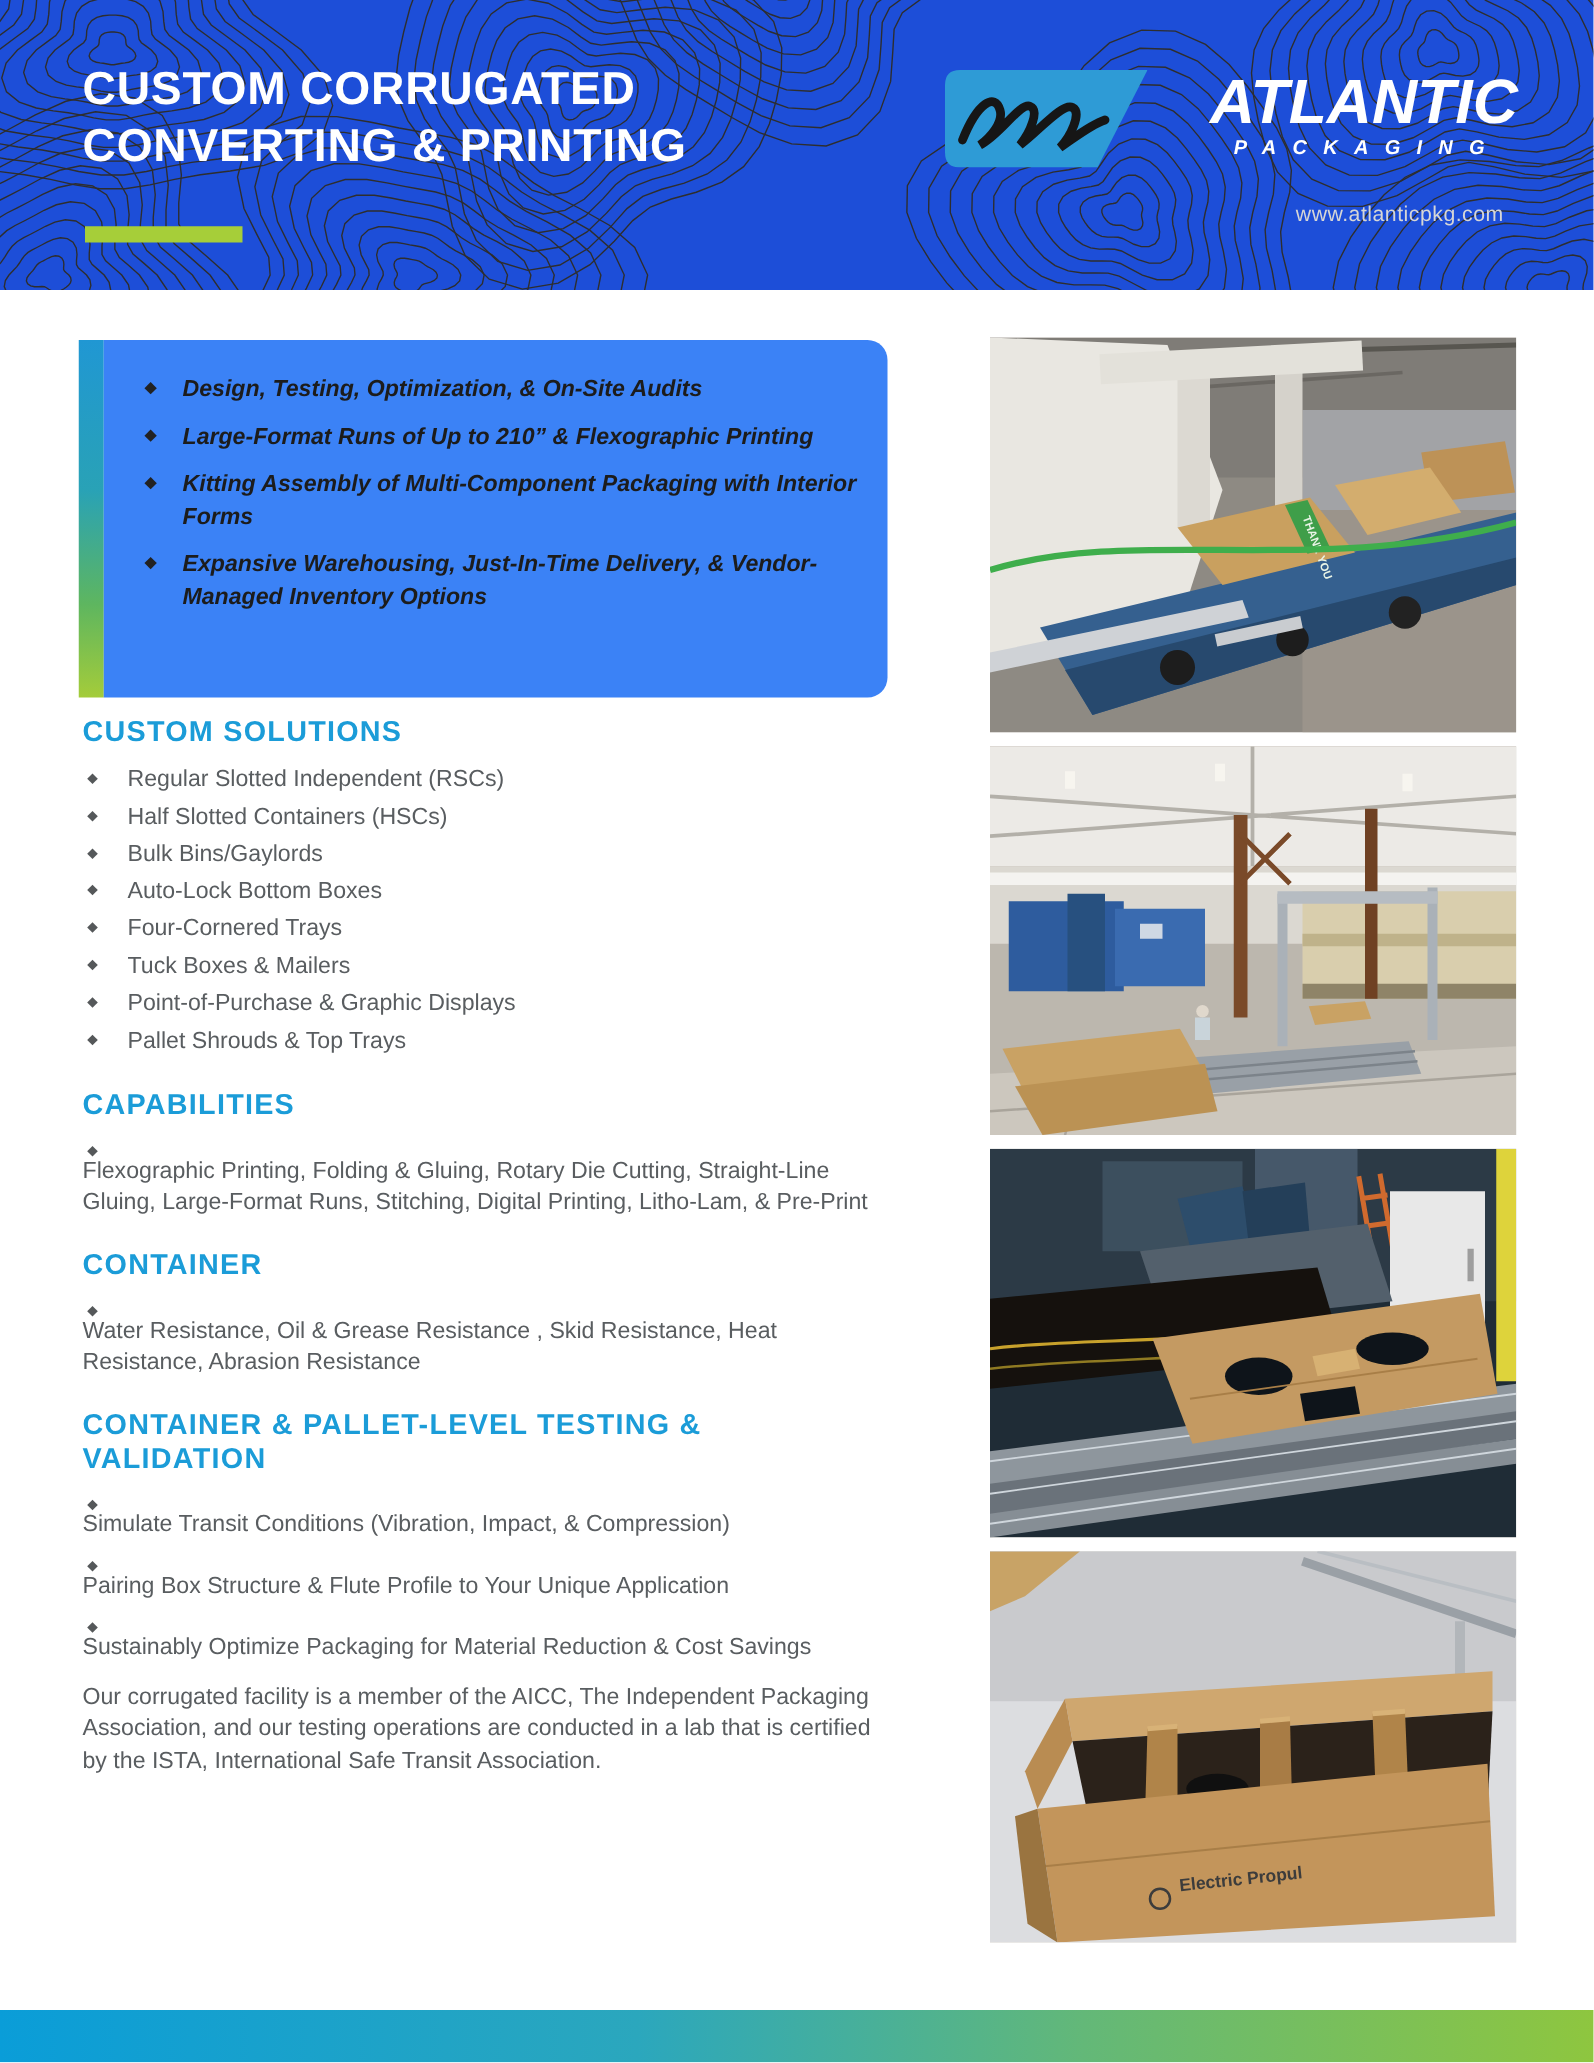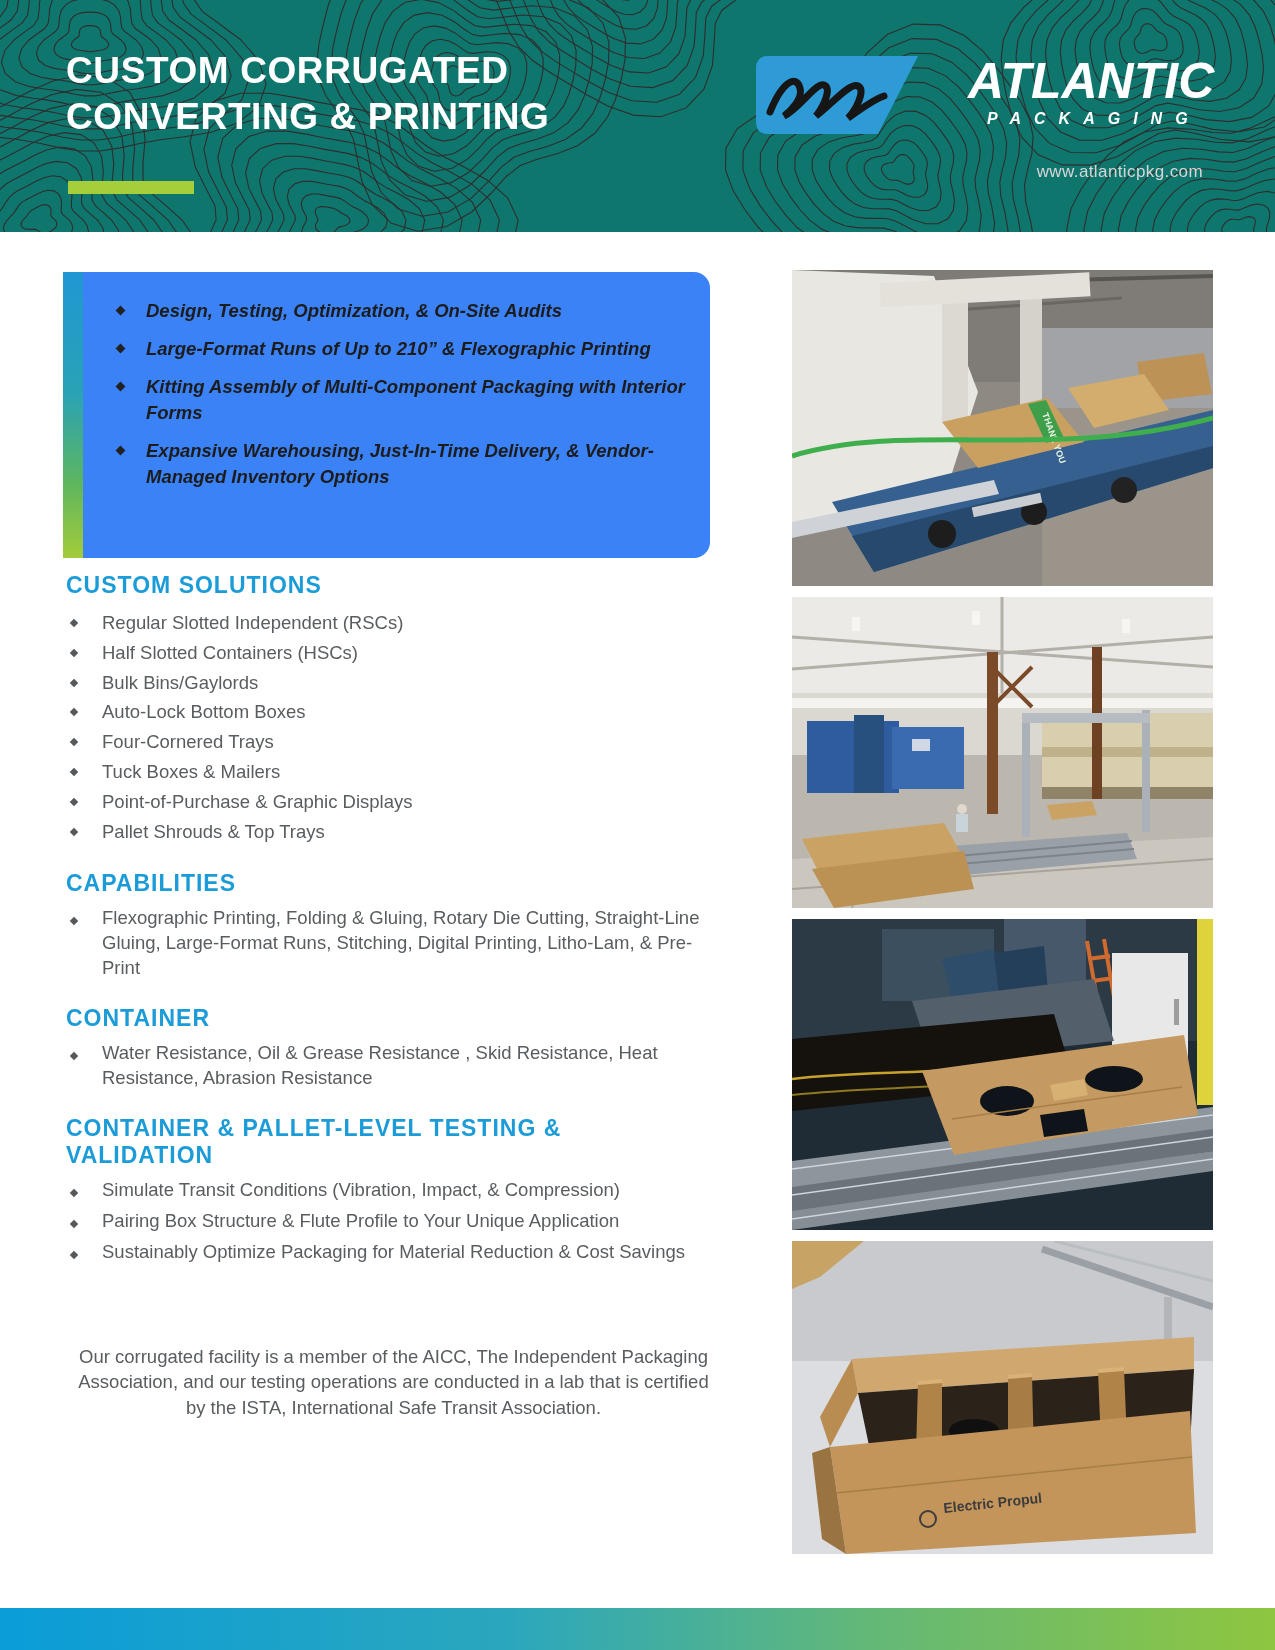--- a/index.html
+++ b/index.html
@@ -1,20 +1,20 @@
 <!DOCTYPE html>
 <html><head>
 <meta charset="utf-8">
 <style>
   html,body{margin:0;padding:0;background:#ffffff;}
   body{font-family:"Liberation Sans",sans-serif;}
   .page{position:relative;width:1275px;height:1650px;background:#ffffff;overflow:hidden;}
 
   
-  .banner{position:absolute;left:0;top:0;width:1275px;height:232px;background:#0f766e;overflow:hidden;}
+  .banner{position:absolute;left:0;top:0;width:1275px;height:232px;background:#1d4ed8;overflow:hidden;}
   .topo{position:absolute;left:0;top:0;width:100%;height:100%;}
   .topo path{fill:none;stroke:#2e2e2e;stroke-width:1.1;}
   .title{position:absolute;left:66px;top:48px;color:#ffffff;font-size:37px;line-height:46px;font-weight:800;letter-spacing:.6px;}
   .accent{position:absolute;left:68px;top:181px;width:126px;height:13px;background:#a6ce39;}
   .logo{position:absolute;left:756px;top:56px;display:flex;align-items:flex-start;gap:47px;}
   .logo-mark{width:162px;height:78px;flex:none;}
   .logo-text{margin-left:3px;color:#ffffff;}
   .logo-atl{font-size:50px;line-height:50px;font-weight:900;font-style:italic;letter-spacing:0;}
   .logo-pkg{font-size:16px;font-weight:700;font-style:italic;letter-spacing:13px;margin-top:4px;white-space:nowrap;margin-left:19px;}
   .website{position:absolute;right:72px;top:162px;font-size:17px;color:#d6d6d6;letter-spacing:.4px;}
@@ -28,23 +28,23 @@
   ul.hl .blt{width:7px;height:7px;background:#222222;transform:rotate(45deg);margin:9px 22px 0 4px;flex:none;}
 
   
   .content{position:absolute;left:66px;top:572px;width:652px;}
   h2.sec{margin:0 0 9px;font-size:23px;line-height:27px;font-weight:800;color:#1b9cd8;letter-spacing:1px;}
   h2.wrap{max-width:600px;}
   ul.plain{list-style:none;margin:0 0 24px;padding:0;color:#595d60;font-size:18.5px;}
   ul.plain li{display:flex;}
   ul.plain .blt{width:6px;height:6px;background:#55585a;transform:rotate(45deg);flex:none;margin:12px 25px 0 5px;}
   ul.solutions li{line-height:29.8px;}
-  ul.multi li{line-height:24.9px;margin-bottom:6px;}
-
-  .footnote{position:absolute;left:66px;top:1344px;width:655px;margin:0;font-size:18.5px;line-height:25.4px;color:#595d60;text-align:center;}
+  ul.multi li{line-height:24.9px;margin-bottom:6px;flex-direction:column;}
+
+  .footnote{position:absolute;left:66px;top:1344px;width:655px;margin:0;font-size:18.5px;line-height:25.4px;color:#595d60;}
 
   
   .photos{position:absolute;left:792px;top:270px;width:421px;}
   .photo{width:421px;margin-bottom:11px;overflow:hidden;background:#d8d5d0;}
   .photo svg{display:block;width:100%;height:100%;}
   .p1{height:316px;}.p2{height:311px;}.p3{height:311px;}.p4{height:313px;}
 
   
   .footer-bar{position:absolute;left:0;bottom:0;width:1275px;height:42px;
     background:linear-gradient(90deg,#0a9dd8 0%,#2ba7bd 40%,#63b878 68%,#8ec63f 100%);}

